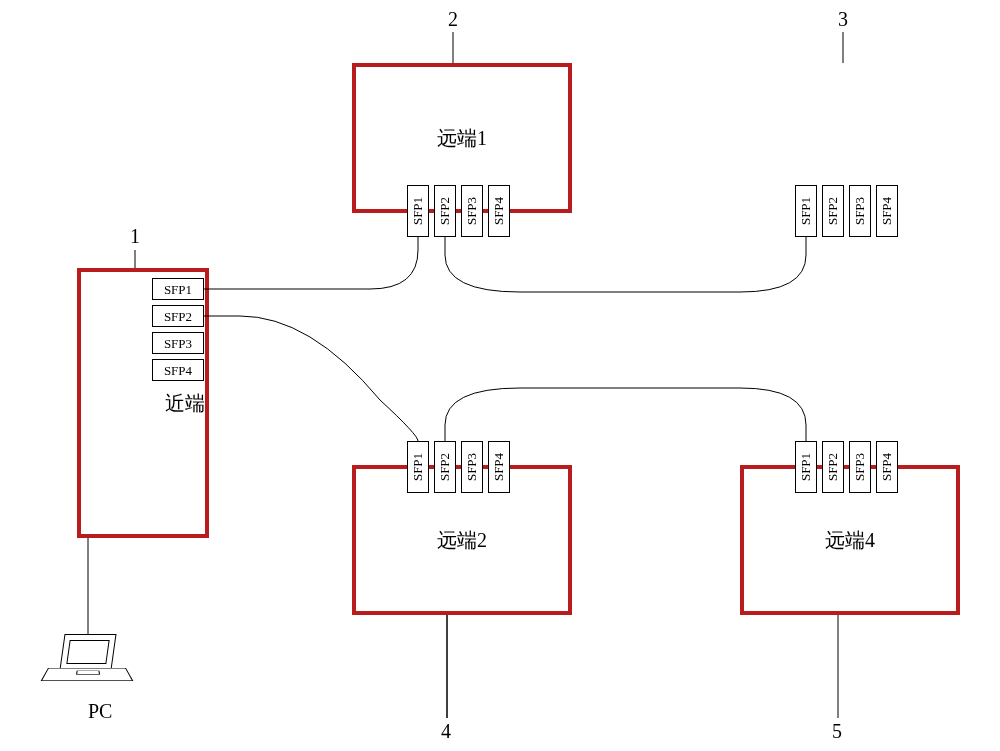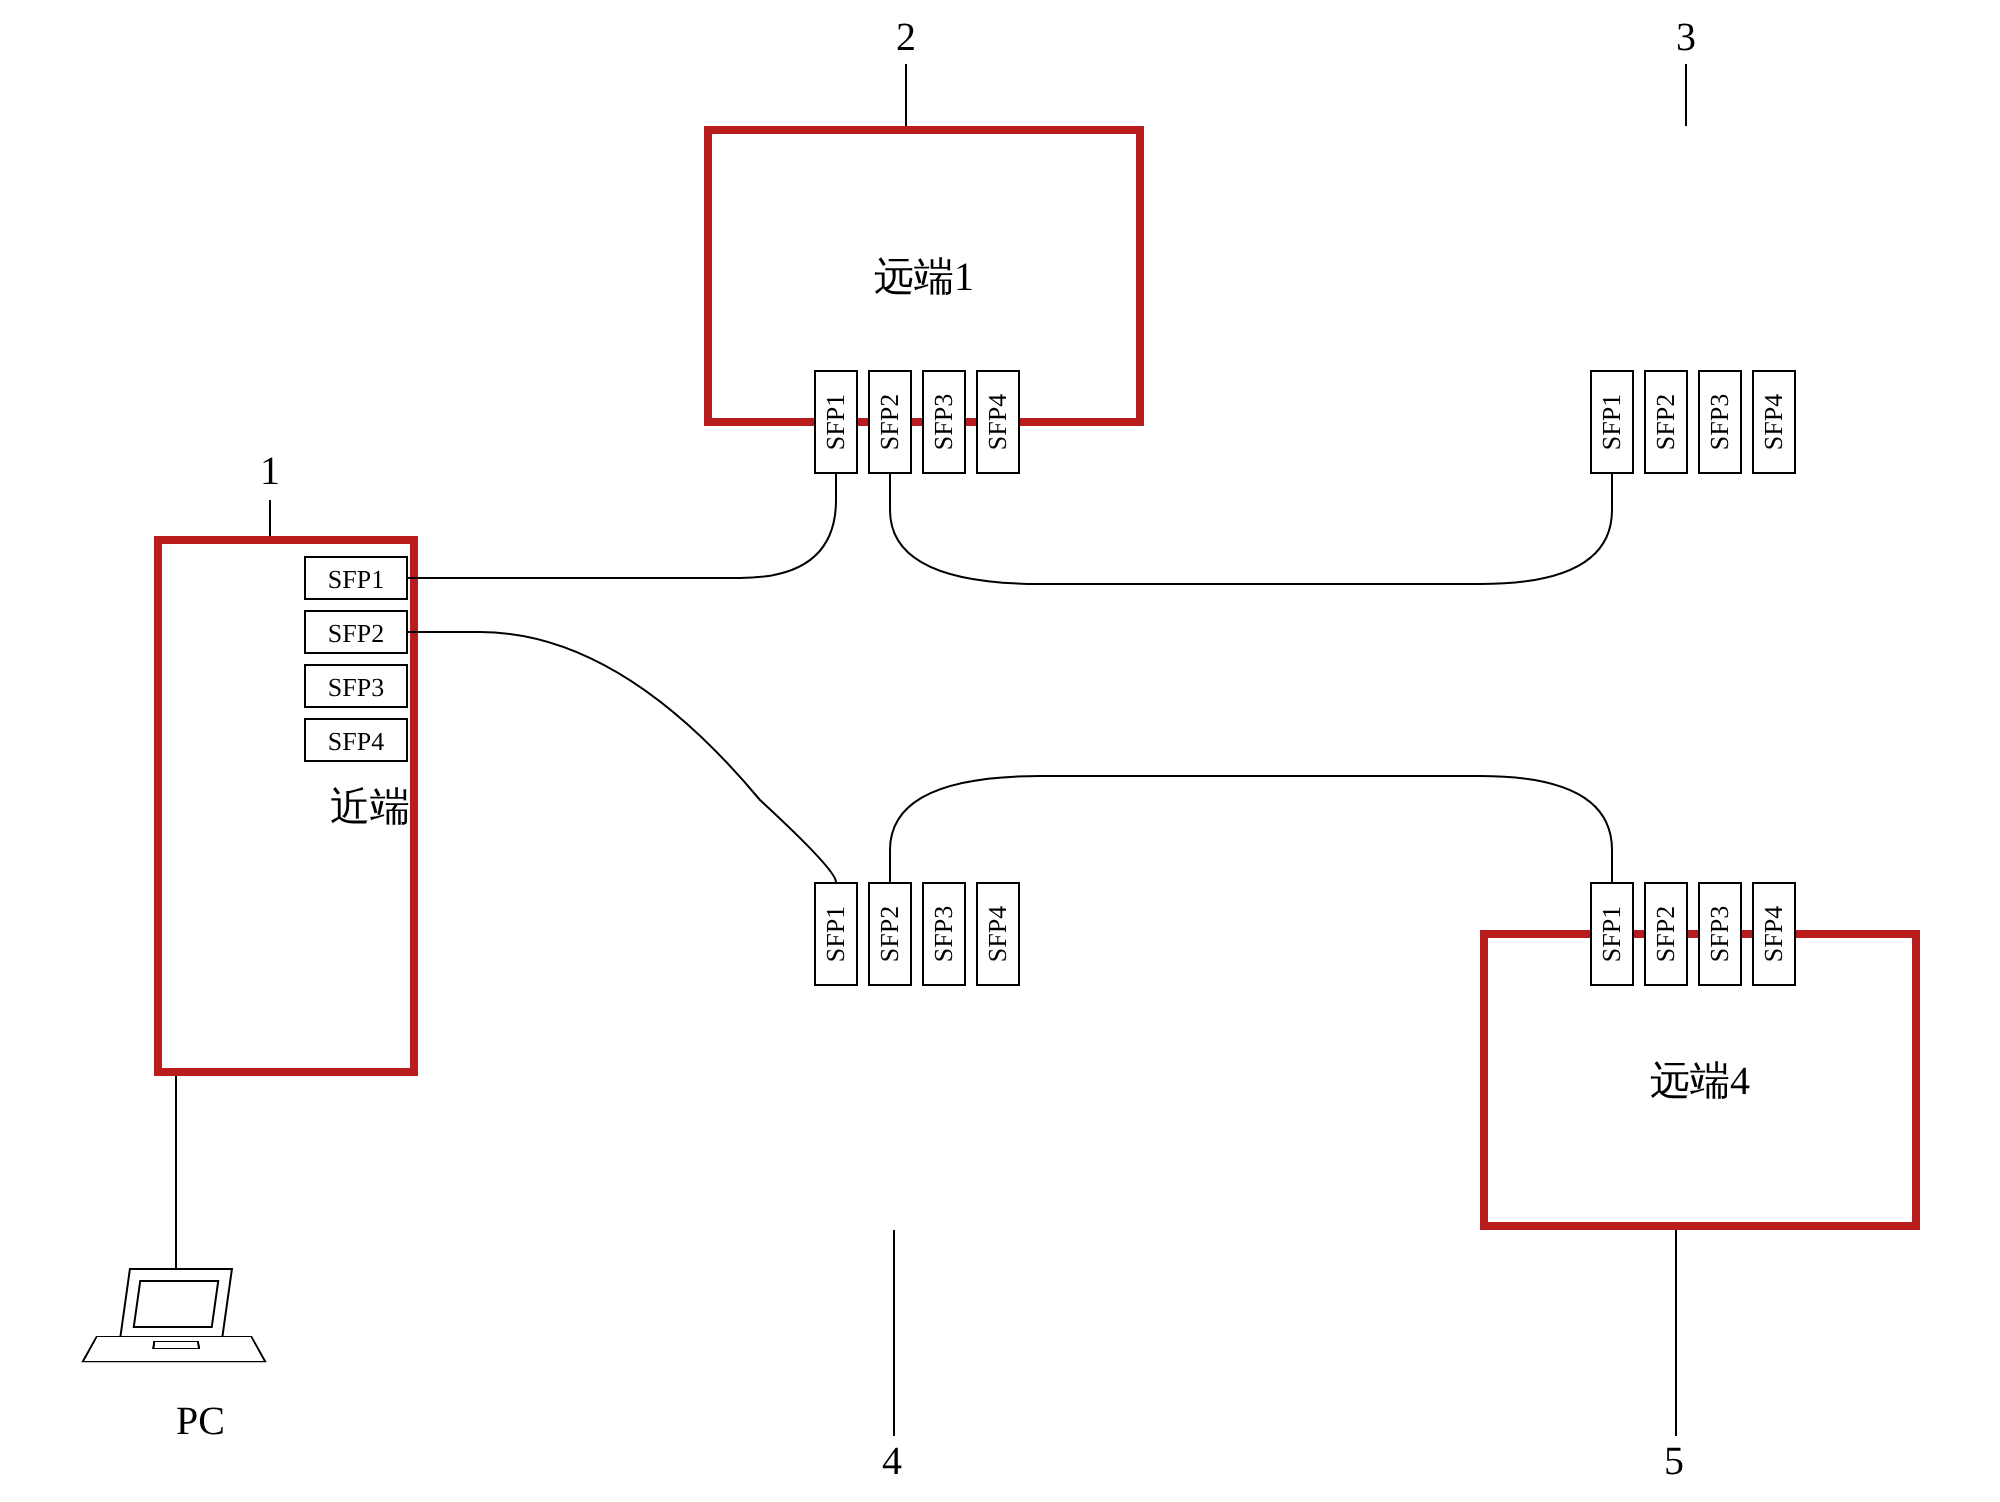--- a/index.html
+++ b/index.html
@@ -148,20 +148,23 @@
   <div class="sfp-v" style="left:822px; top:185px; height:52px;">
       <span>SFP2</span>
     </div>
   <div class="sfp-v" style="left:849px; top:185px; height:52px;">
       <span>SFP3</span>
     </div>
   <div class="sfp-v" style="left:876px; top:185px; height:52px;">
       <span>SFP4</span>
     </div>
 
+  <div class="node-box" style="left:352px; top:465px; width:220px; height:150px;">
+    <span class="node-label">远端2</span>
+  </div>
   <div class="sfp-v" style="left:407px; top:441px; height:52px;">
       <span>SFP1</span>
     </div>
   <div class="sfp-v" style="left:434px; top:441px; height:52px;">
       <span>SFP2</span>
     </div>
   <div class="sfp-v" style="left:461px; top:441px; height:52px;">
       <span>SFP3</span>
     </div>
   <div class="sfp-v" style="left:488px; top:441px; height:52px;">

